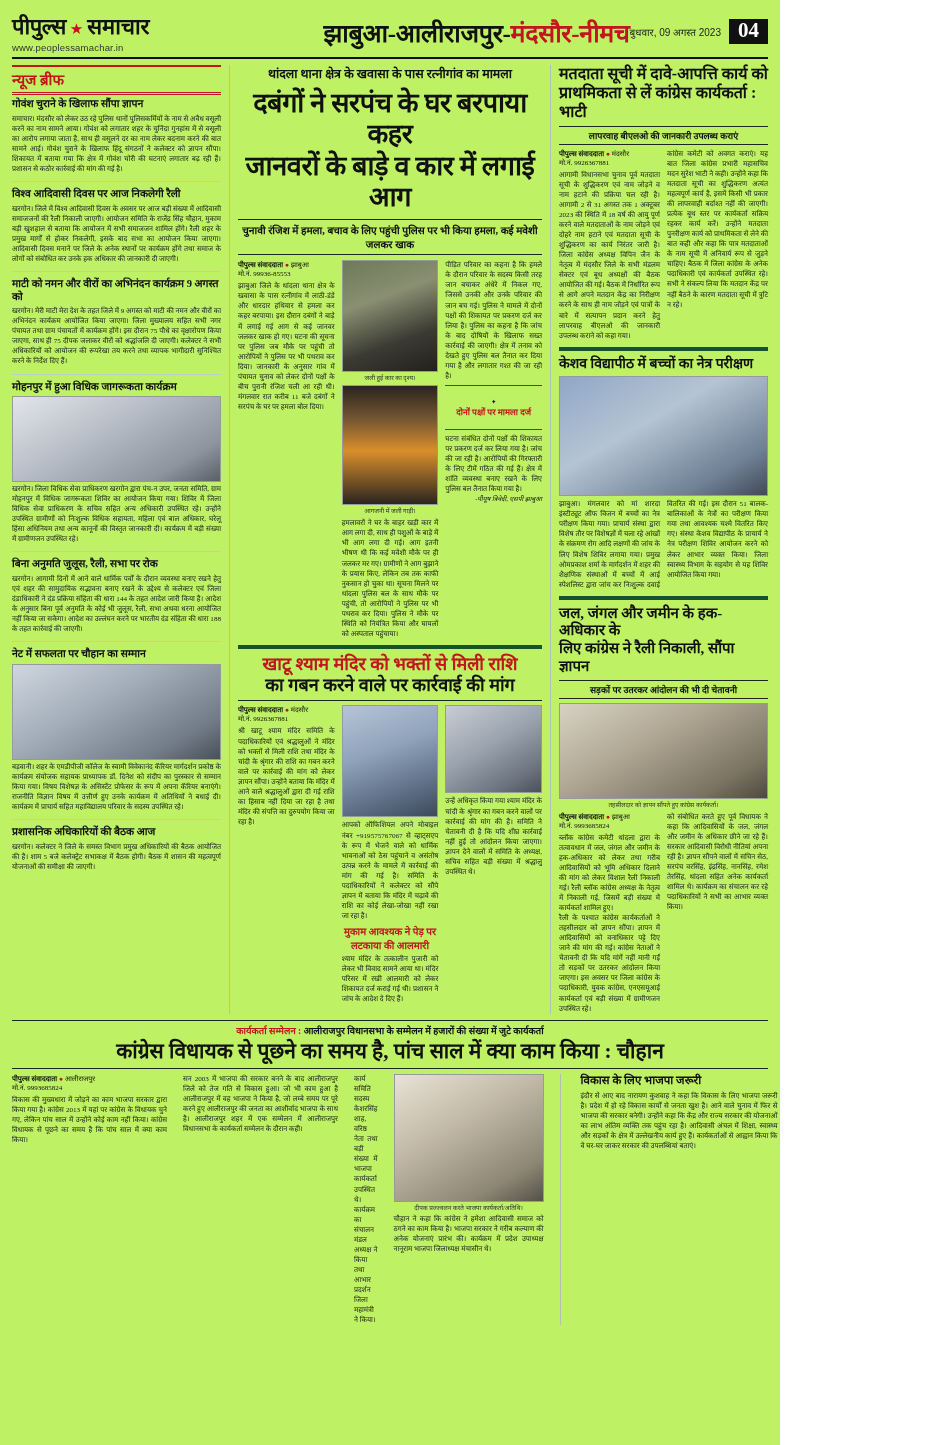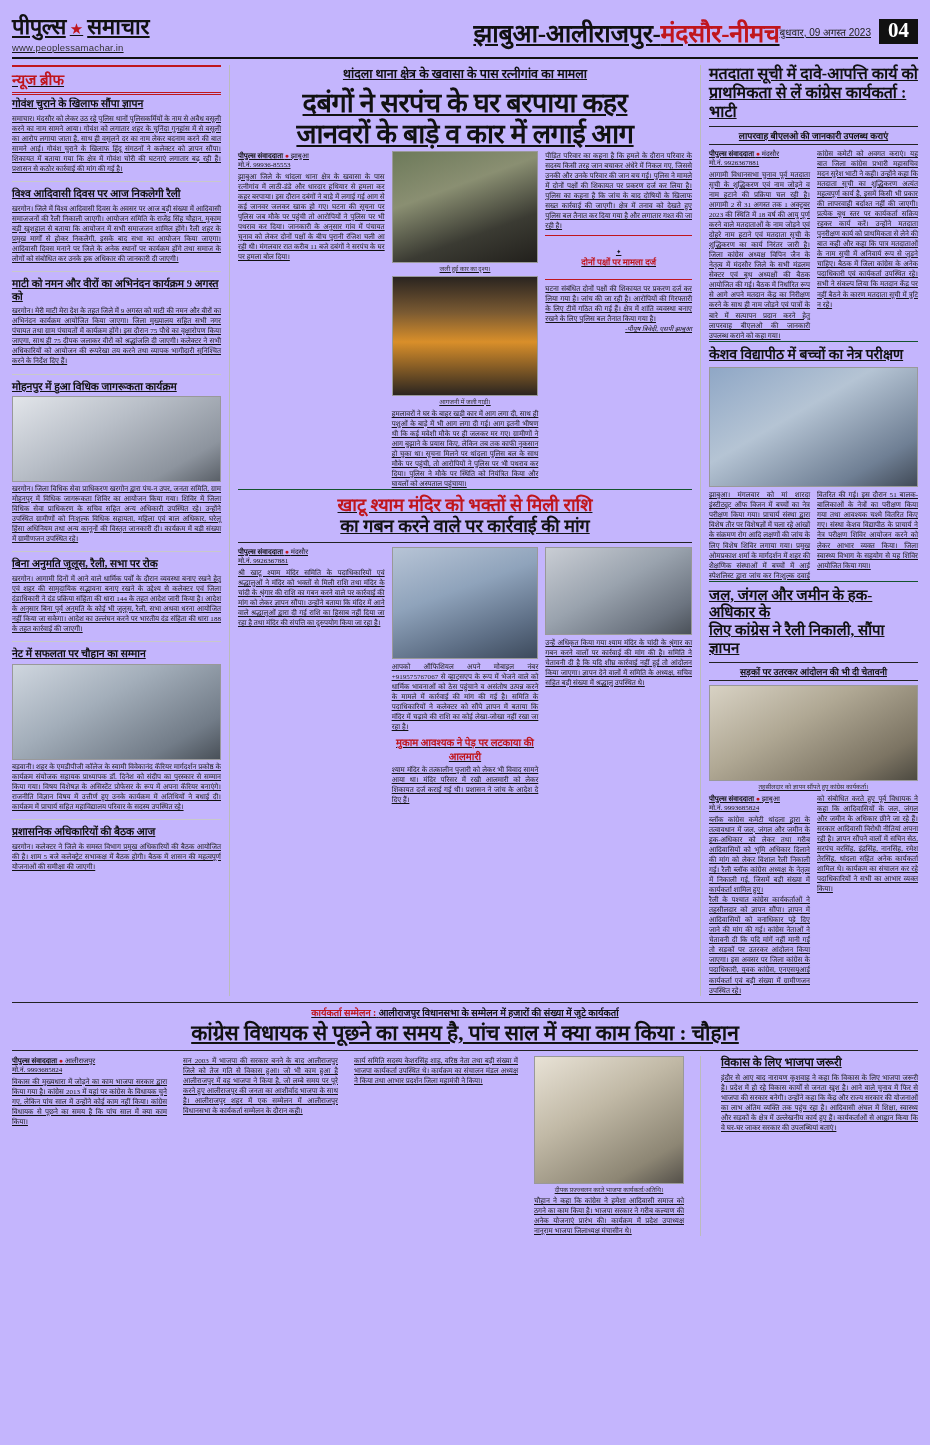--- a/index.html
+++ b/index.html
@@ -6,25 +6,24 @@
   html, body { margin:0; padding:0; }
   body {
     width: 945px; height: 1445px;
     background:#ffffff;
     font-family: "Liberation Sans", sans-serif;
     color:#111;
     position: relative;
     overflow: hidden;
   }
   .page {
-    width:930px; height:1445px;
+    width:780px; height:1445px;
     padding:10px 12px;
     position:relative;
-    background:#c4b5fd;
-    text-decoration:underline;
+    background:#bef264;
   }
 
   
   .masthead {
     display:flex; align-items:center; justify-content:space-between;
     border-bottom:2px solid #111;
     padding-bottom:4px;
   }
   .logo-wrap { display:flex; align-items:flex-start; flex-direction:column; width:255px;}
   .logo-line { display:flex; align-items:baseline; gap:4px;}
@@ -137,21 +136,21 @@
     font-family:"Liberation Serif", serif; font-weight:bold;
     font-size:18px; line-height:1.18; text-align:center;
   }
   .sec-head.red { color:#c0161d; }
   .sec-sub {
     text-align:center; font-weight:bold; font-size:9px;
     font-family:"Liberation Serif", serif;
     border-top:1px solid #222; border-bottom:1px solid #222;
     padding:2px 0; margin:4px 0;
   }
-  .rule-top { border-top:1px solid #14532d; padding-top:5px; }
+  .rule-top { border-top:4px solid #14532d; margin-top:6px; padding-top:5px; }
 
   .mini-head {
     font-family:"Liberation Serif", serif; font-weight:bold; font-size:11.5px;
     line-height:1.2; margin-bottom:3px;
   }
 
   .inline-head {
     font-family:"Liberation Serif", serif; font-weight:bold; font-size:10px;
     color:#c0161d; text-align:center; margin:3px 0 2px 0;
   }
@@ -250,20 +249,21 @@
         <div class="hl">प्रशासनिक अधिकारियों की बैठक आज</div>
         <div class="body-text">खरगोन। कलेक्टर ने जिले के समस्त विभाग प्रमुख अधिकारियों की बैठक आयोजित की है। शाम 5 बजे कलेक्ट्रेट सभाकक्ष में बैठक होगी। बैठक में शासन की महत्वपूर्ण योजनाओं की समीक्षा की जाएगी।</div>
       </div>
     </div>
 
     <div class="col col-center">
 
       <div class="kicker">थांदला थाना क्षेत्र के खवासा के पास रत्नीगांव का मामला</div>
       <div class="main-head">दबंगों ने सरपंच के घर बरपाया कहर</div>
       <div class="main-head">जानवरों के बाड़े व कार में लगाई आग</div>
+      <div class="sub-head">चुनावी रंजिश में हमला, बचाव के लिए पहुंची पुलिस पर भी किया हमला, कई मवेशी जलकर खाक</div>
 
       <div class="center-cols">
         <div>
           <div class="byline">
             <b>पीपुल्स संवाददाता</b>
             <span class="dot">●</span>
             <span>झाबुआ</span>
           </div>
           <div class="byline" style="margin-bottom:3px;">मो.नं. 99936-85553</div>
           <div class="body-text">झाबुआ जिले के थांदला थाना क्षेत्र के खवासा के पास रत्नीगांव में लाठी-डंडे और धारदार हथियार से हमला कर कहर बरपाया। इस दौरान दबंगों ने बाड़े में लगाई गई आग से कई जानवर जलकर खाक हो गए। घटना की सूचना पर पुलिस जब मौके पर पहुंची तो आरोपियों ने पुलिस पर भी पथराव कर दिया। जानकारी के अनुसार गांव में पंचायत चुनाव को लेकर दोनों पक्षों के बीच पुरानी रंजिश चली आ रही थी। मंगलवार रात करीब 11 बजे दबंगों ने सरपंच के घर पर हमला बोल दिया।</div>

